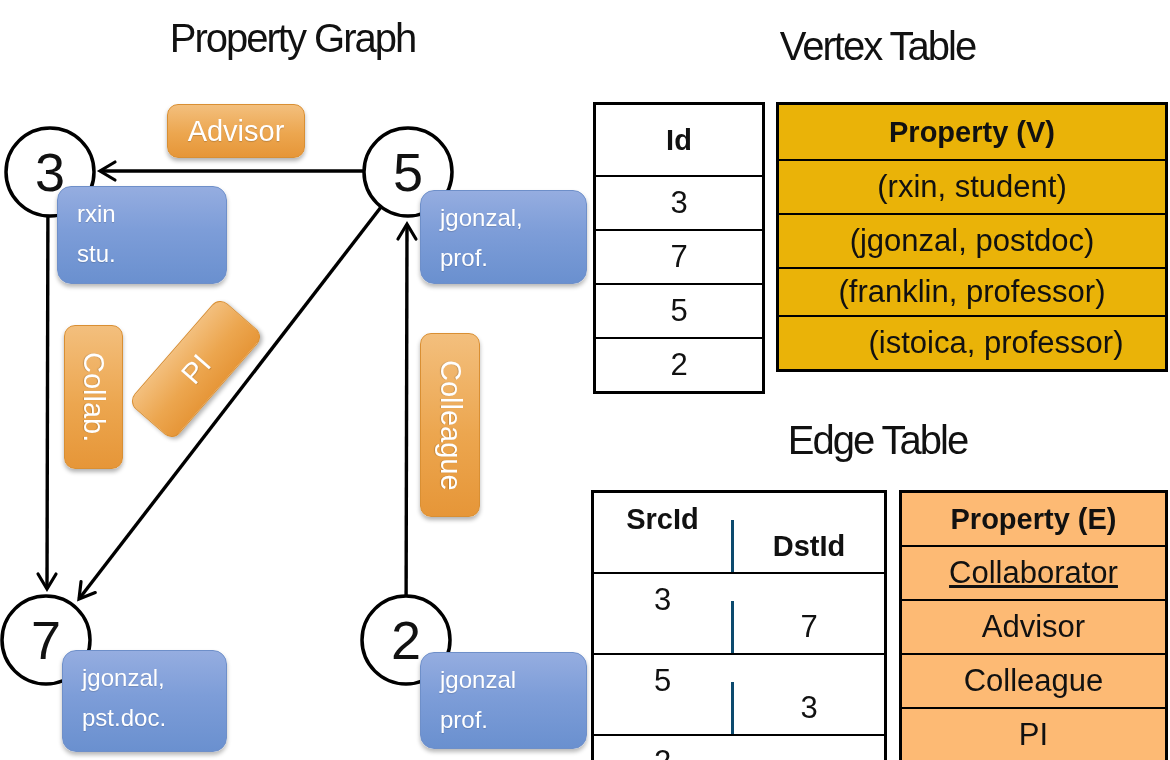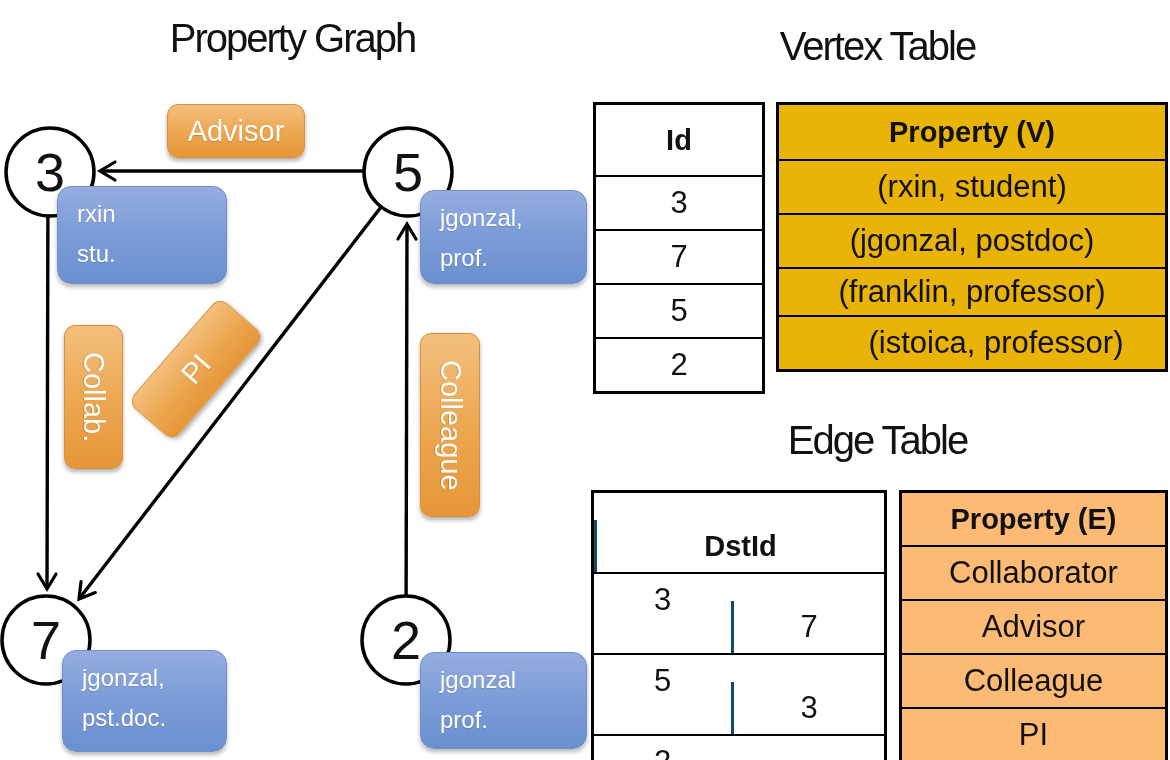--- a/index.html
+++ b/index.html
@@ -132,20 +132,21 @@
     <div class="cellrow">
         <div class="cell blue-bg" style="width:100%;height:46px;">(franklin, professor)</div>
       </div>
     <div class="cellrow">
         <div class="cell blue-bg" style="width:100%;height:52px;padding-left:48px;">(istoica, professor)</div>
       </div>
   </div>
 
   <div class="tbl" style="left:591px;top:490px;width:296px;">
     <div class="cellrow">
+      <div class="cell hdr" style="width:137px;height:52px;">SrcId</div>
       <div class="cell hdr split" style="flex:1;height:52px;">DstId</div>
     </div>
     <div class="cellrow">
       <div class="cell" style="width:137px;height:52px;">3</div>
       <div class="cell split" style="flex:1;height:52px;">7</div>
     </div>
     <div class="cellrow">
       <div class="cell" style="width:137px;height:52px;">5</div>
       <div class="cell split" style="flex:1;height:52px;">3</div>
     </div>
@@ -156,21 +157,21 @@
     <div class="cellrow">
       <div class="cell" style="width:137px;height:52px;">5</div>
       <div class="cell split" style="flex:1;height:52px;">7</div>
     </div>
   </div>
   <div class="tbl" style="left:899px;top:490px;width:269px;">
     <div class="cellrow">
         <div class="cell hdr tan-bg" style="width:100%;height:52px;">Property (E)</div>
       </div>
     <div class="cellrow">
-        <div class="cell tan-bg" style="width:100%;height:52px;">Collaborator</div>
+        <div class="cell tan-bg" style="width:100%;height:52px;text-decoration:underline;">Collaborator</div>
       </div>
     <div class="cellrow">
         <div class="cell tan-bg" style="width:100%;height:52px;">Advisor</div>
       </div>
     <div class="cellrow">
         <div class="cell tan-bg" style="width:100%;height:52px;">Colleague</div>
       </div>
     <div class="cellrow">
         <div class="cell tan-bg" style="width:100%;height:52px;">PI</div>
       </div>

